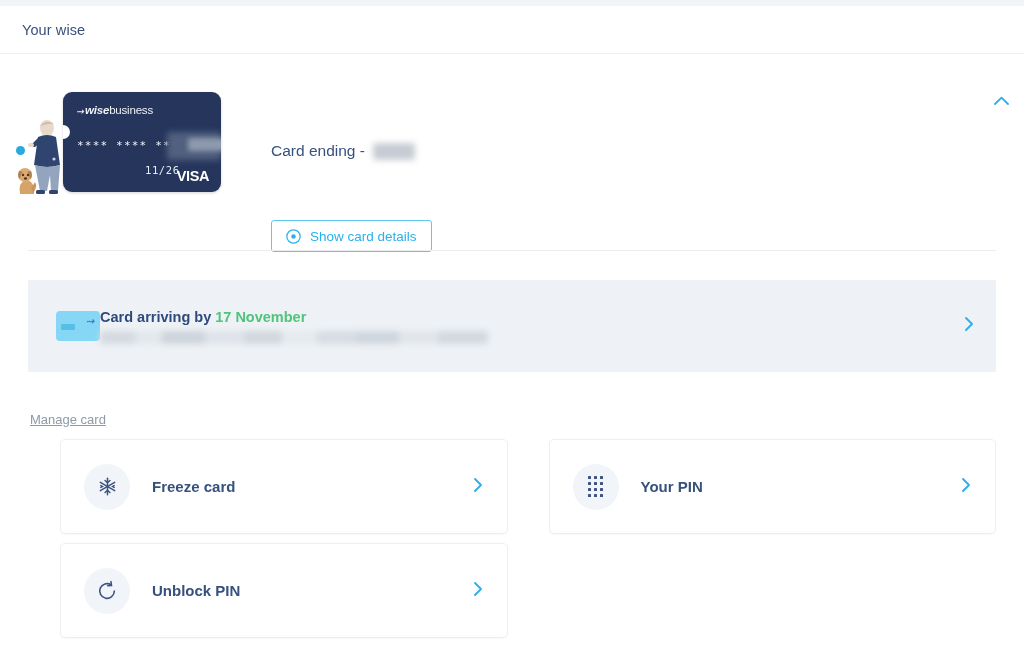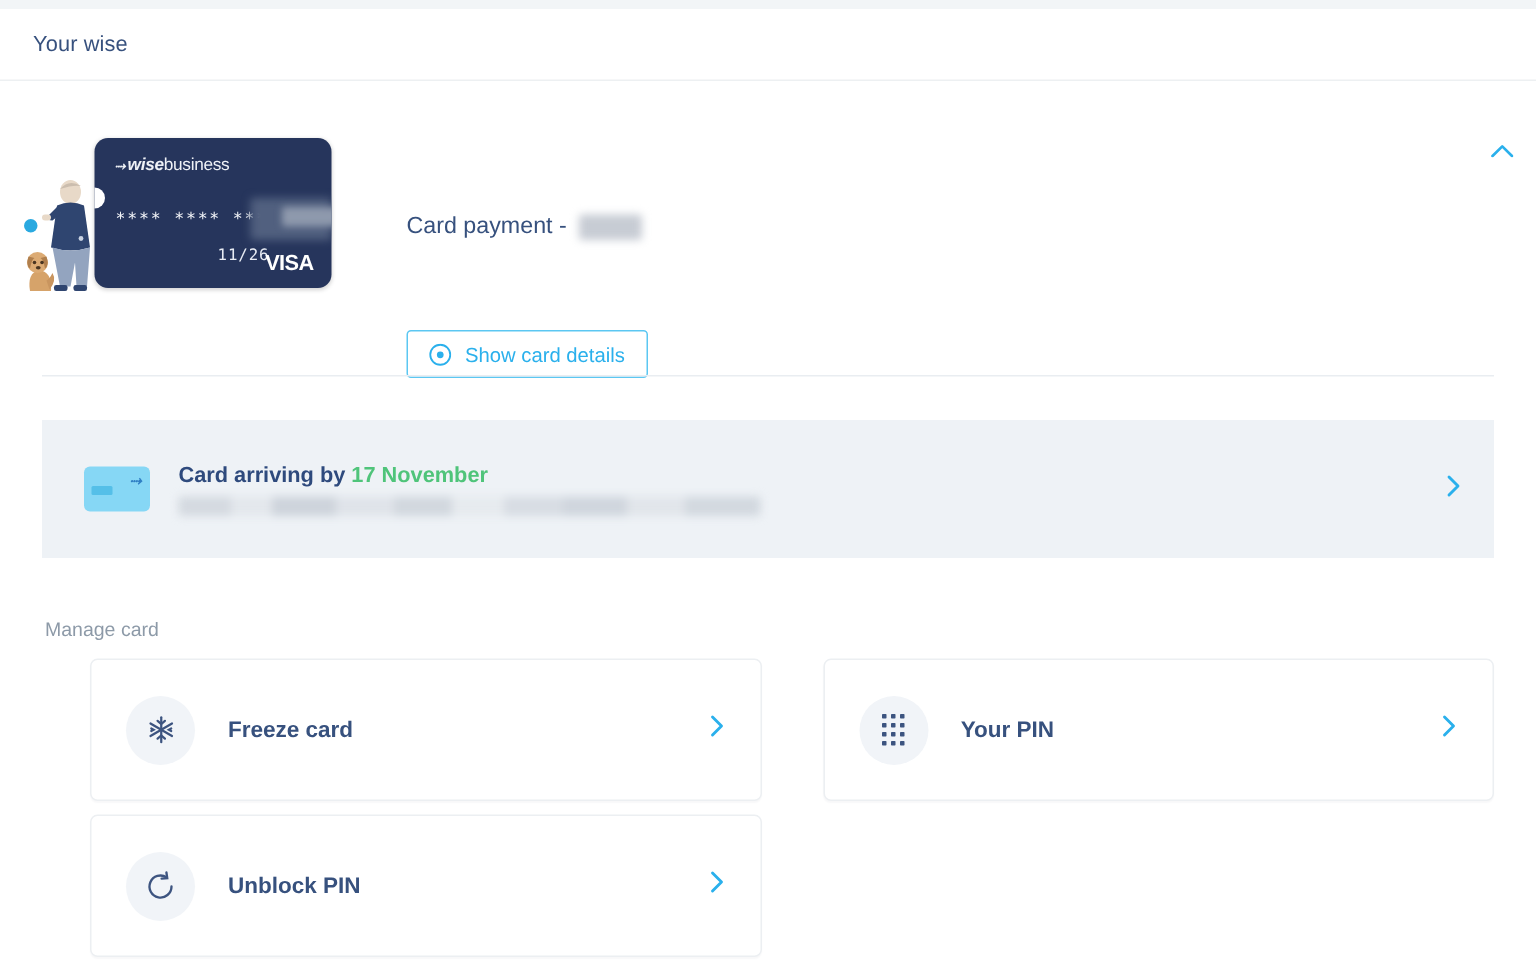--- a/index.html
+++ b/index.html
@@ -120,36 +120,36 @@
     background:#86d7f5; border-radius:4px; flex:none;
   }
   .mini-card .strip {
     position:absolute; left:5px; top:13px; width:14px; height:6px;
     background:#55bfe8; border-radius:1px;
   }
   .mini-card .mark {
     position:absolute; right:5px; top:4px; font-size:10px; font-weight:bold;
     color:#2f7fc4; transform:skewX(-12deg);
   }
-  .banner-text { margin-left:19px; }
+  .banner-text { }
   .banner-title { font-size:14.5px; color:#2e4a7d; font-weight:bold; }
   .banner-title .date { color:#4fc47a; font-weight:bold; }
   .banner-sub-redaction {
     margin-top:6px; width:388px; height:13px;
     background:linear-gradient(90deg,#d4d9e0 0 9%, #e3e7ec 9% 16%, #cdd3db 16% 27%,
       #dfe3e9 27% 37%, #d1d7de 37% 47%, #e6eaee 47% 56%, #d7dce3 56% 66%,
       #cfd5dd 66% 77%, #e1e5ea 77% 87%, #d2d8df 87% 100%);
     filter:blur(3px); border-radius:2px;
   }
   .banner-chevron { margin-left:auto; margin-right:22px; }
 
   
   .manage-label {
     position:absolute; left:30px; top:412px;
-    font-size:13px; color:#8d9aa8;
+    font-size:13px; color:#8d9aa8;text-decoration:underline;
   }
   .tiles {
     position:absolute; left:28px; top:439px; width:968px;
     display:grid; grid-template-columns:1fr 1fr; gap:9px 9px;
   }
   .tile {
     height:95px; background:#ffffff; border:1px solid #eceff2; border-radius:5px;
     display:flex; align-items:center; cursor:pointer;
     box-shadow:0 1px 1px rgba(24,40,77,.03);
     margin-left:32px;
@@ -219,21 +219,21 @@
         </div>
         <div class="card-number">**** **** ****</div>
         <div class="card-redaction"></div>
         <div class="card-redaction2"></div>
         <div class="card-expiry">11/26</div>
         <div class="card-visa">VISA</div>
       </div>
     </div>
 
     <div class="card-ending">
-      <span>Card payment - </span>
+      <span>Card ending - </span>
       <span class="redaction-inline"></span>
     </div>
 
     <div class="show-details-btn">
       <svg width="15" height="15" viewBox="0 0 16 16">
         <circle cx="8" cy="8" r="7.1" fill="none" stroke="#2ab0ec" stroke-width="1.3"></circle>
         <circle cx="8" cy="8" r="2.4" fill="#2ab0ec"></circle>
       </svg>
       <span>Show card details</span>
     </div>

